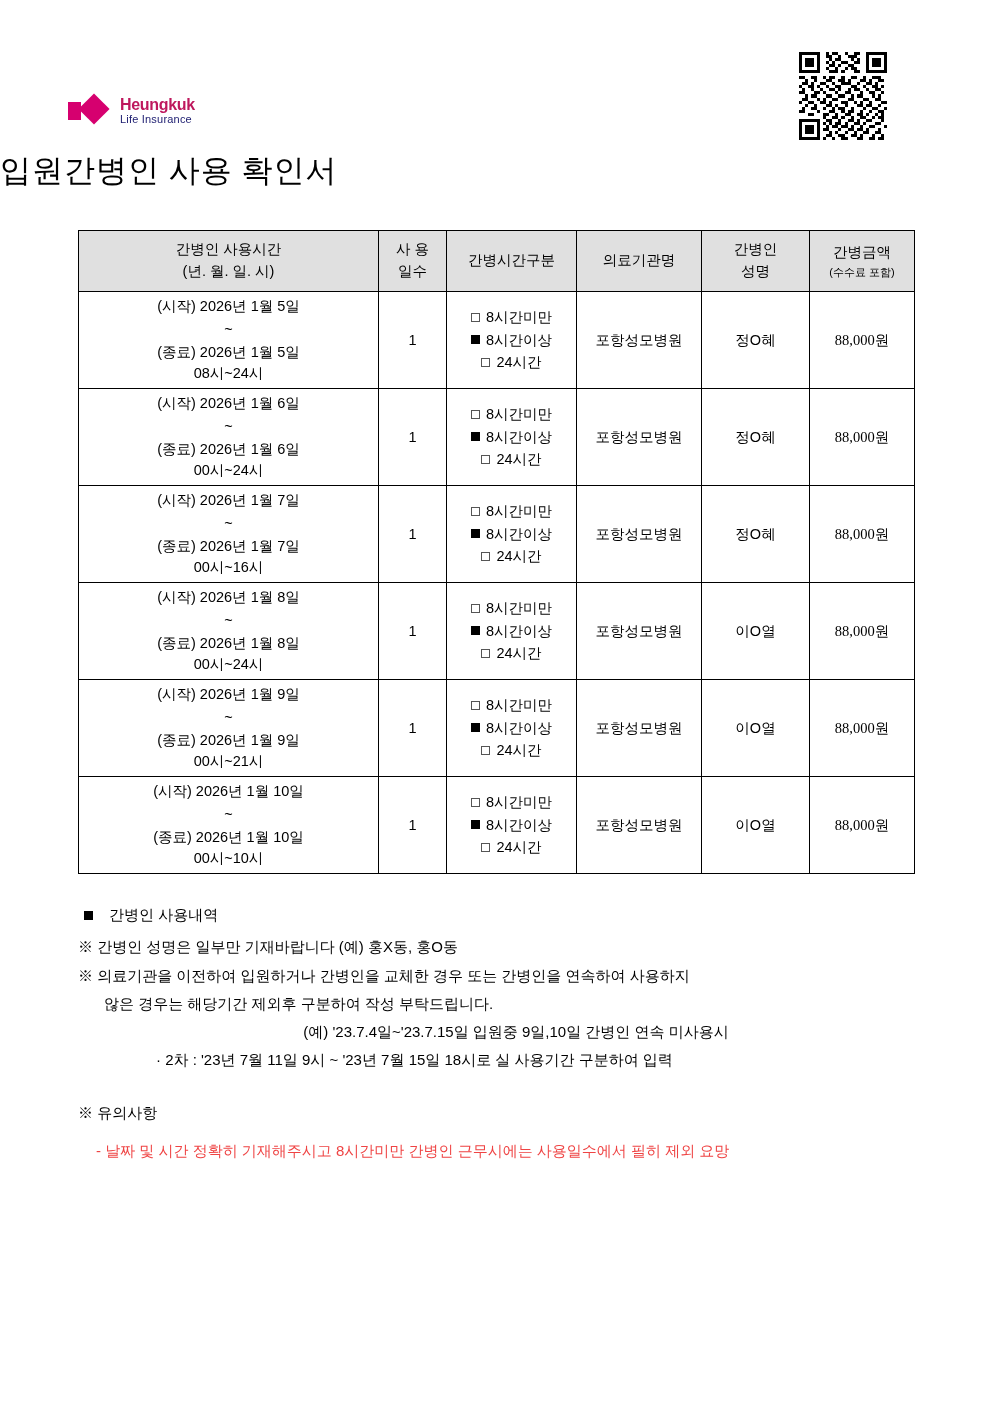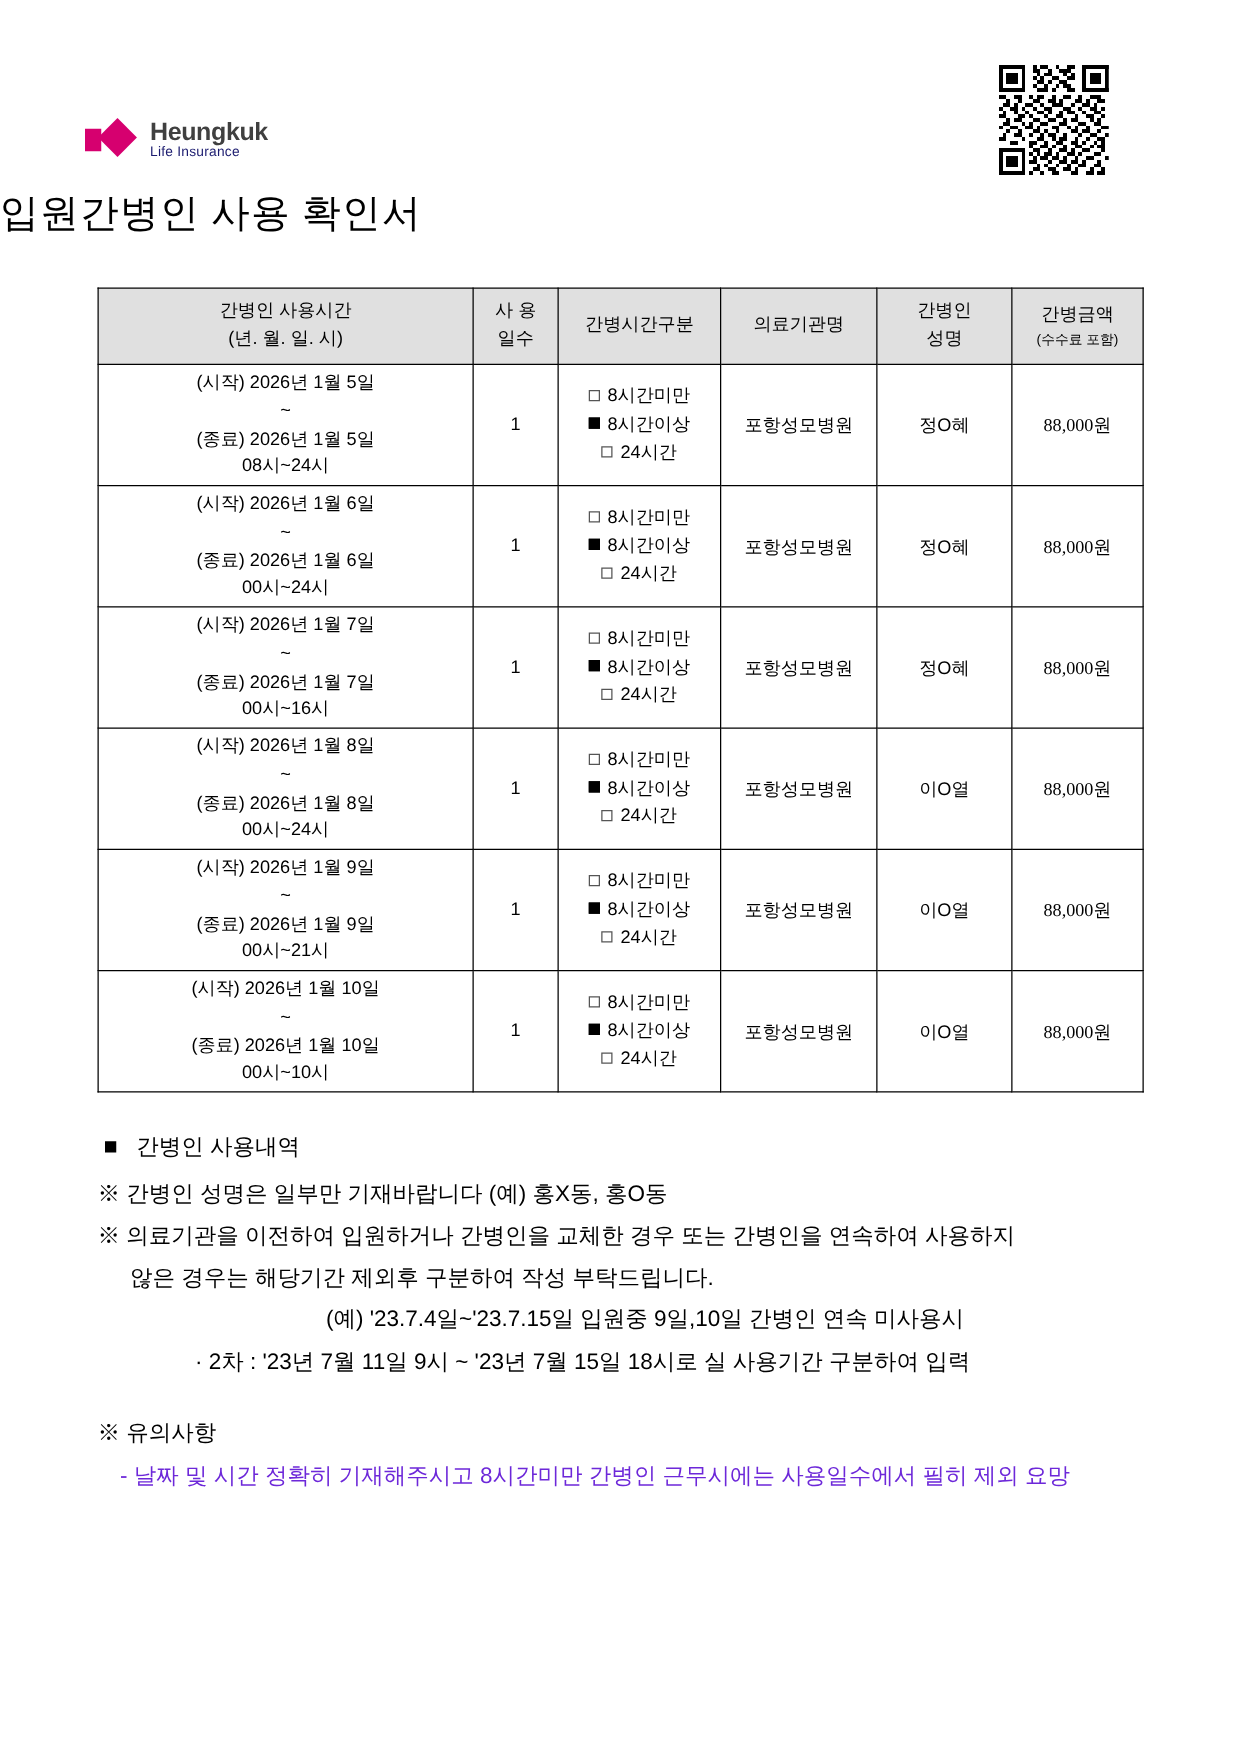--- a/index.html
+++ b/index.html
@@ -55,23 +55,23 @@
     top: 2px;
     width: 22px;
     height: 22px;
     background: #d6006f;
     transform: rotate(45deg);
   }
   .logo-text {
     line-height: 1.05;
   }
   .logo-name {
-    font-size: 20px;
+    font-size: 16px;
     font-weight: bold;
-    color: #404040;
+    color: #be185d;
     letter-spacing: -0.3px;
     text-align: center;
   }
   .logo-sub {
     font-size: 11px;
     color: #1b1b6f;
     letter-spacing: 0.2px;
   }
 
   .qr {
@@ -159,21 +159,21 @@
   .box.filled {
     background: #000000;
     border-color: #000000;
   }
   .amount { font-family: "Liberation Serif", serif; font-size: 14.5px; }
   .rowh { height: 97px; }
 
   
   .notes {
     padding: 12px 78px 0 78px;
-    font-size: 18px;
+    font-size: 15px;
     line-height: 1.75;
   }
   .note-bullet {
     display: flex;
     align-items: center;
     gap: 16px;
     margin-left: 6px;
     margin-bottom: 6px;
   }
   .sq-bullet {
@@ -186,23 +186,23 @@
     display: block;
     margin-bottom: 2px;
   }
   .note-indent-1 { padding-left: 26px; }
   .note-indent-2 { padding-left: 40px; text-align: center; }
   .note-indent-3 { padding-left: 78px; }
   .warn-title {
     margin-top: 26px;
   }
   .warn-text {
-    color: #6d28d9;
+    color: #ef4444;
     padding-left: 18px;
-    margin-top: 2px;
+    margin-top: 12px;
   }
 </style>
 </head>
 <body>
 
 <div class="page">
 
   <div class="header">
     <div class="logo">
       <div class="logo-mark">

